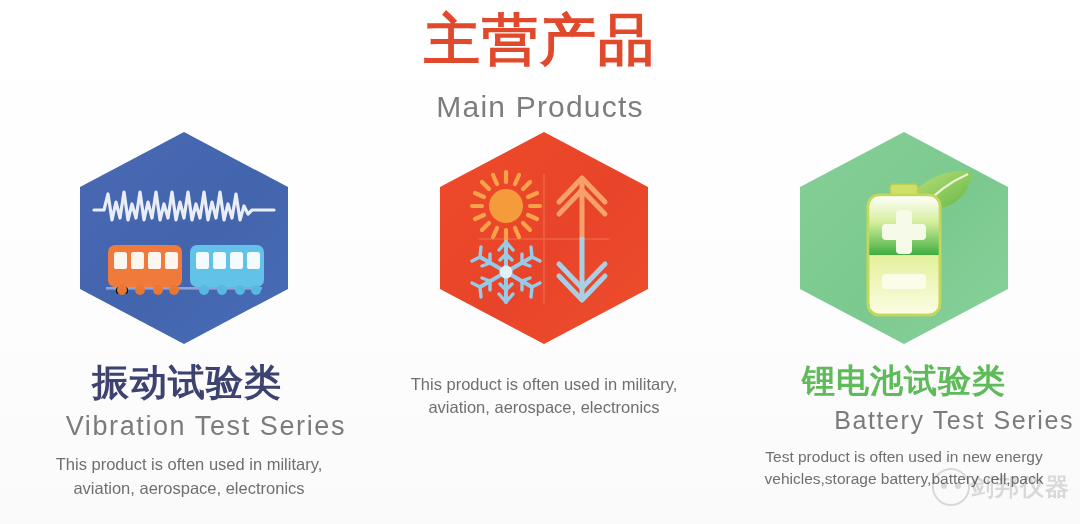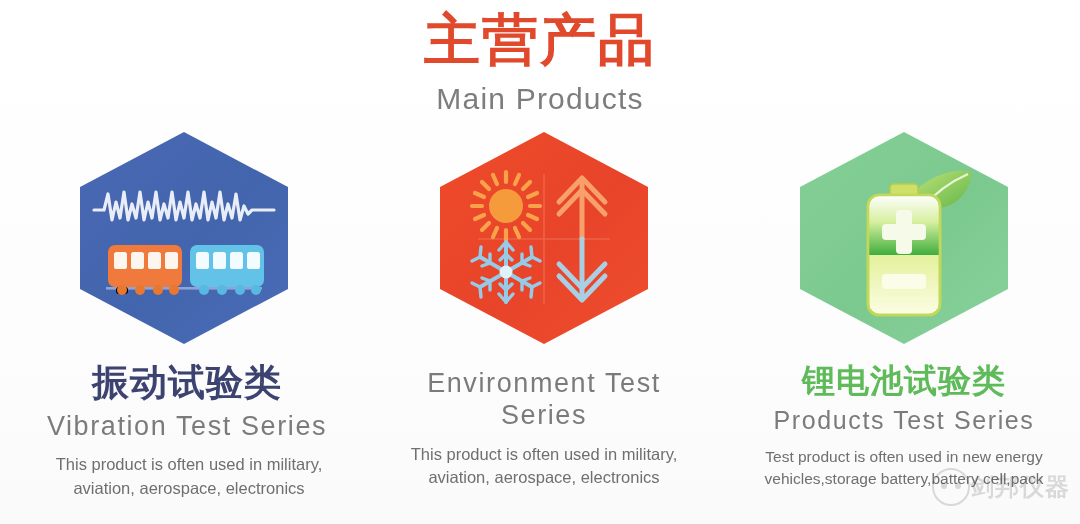--- a/index.html
+++ b/index.html
@@ -39,21 +39,21 @@
     letter-spacing: 2px;
     line-height: 1.08;
     color: #e1492c;
     margin: 0;
   }
   .title-en {
     font-size: 30px;
     font-weight: 400;
     letter-spacing: 1.2px;
     color: #7d7d7d;
-    margin: 12px 0 0 0;
+    margin: 20px 0 0 0;
     line-height: 1.1;
   }
 
   
   .columns {
     position: absolute;
     top: 132px;
     left: 0;
     width: 1080px;
     height: 392px;
@@ -101,21 +101,21 @@
     margin: 0;
     text-align: center;
   }
   .cat-en {
     font-size: 27px;
     font-weight: 400;
     line-height: 1.2;
     letter-spacing: 1.6px;
     color: #7b7b7b;
     margin: 5px 0 0 0;
-    text-align: center;
+    text-align: right;
   }
   .cat-desc {
     font-size: 16.5px;
     line-height: 1.42;
     color: #6f6f6f;
     margin: 11px 0 0 0;
     text-align: center;
   }
 
   
@@ -291,21 +291,20 @@
 
             <g fill="none" stroke="#a8cfe4" stroke-width="5" stroke-linecap="round" stroke-linejoin="round">
               <path d="M142 107 L142 166"></path>
               <path d="M119 144 L142 168 L165 144"></path>
               <path d="M119 132 L142 156 L165 132"></path>
             </g>
           </svg>
         </div>
       </div>
       <div class="txt">
-        <p class="cat-en">Environment Test Series</p>
         <p class="cat-desc">This product is often used in military, aviation, aerospace, electronics</p>
       </div>
     </div>
 
     <div class="col col-3">
       <div class="hex-wrap">
         <div class="hex hex-3">
           <svg viewBox="0 0 208 212" xmlns="http://www.w3.org/2000/svg" aria-hidden="true">
             <defs>
               <linearGradient id="battTop" x1="0" y1="0" x2="0" y2="1">
@@ -340,21 +339,21 @@
               <rect x="96" y="78" width="16" height="44" rx="4"></rect>
               <rect x="82" y="92" width="44" height="16" rx="4"></rect>
             </g>
 
             <rect x="82" y="142" width="44" height="15" rx="4" fill="#fbfde8"></rect>
           </svg>
         </div>
       </div>
       <div class="txt">
         <p class="cat-cn c-green">锂电池试验类</p>
-        <p class="cat-en">Products Test Series</p>
+        <p class="cat-en">Battery Test Series</p>
         <p class="cat-desc">Test product is often used in new energy vehicles,storage battery,battery cell,pack</p>
       </div>
     </div>
 
   </div>
 
   <div class="watermark">
     <span class="wm-badge"></span>
     <span class="wm-text">剑邦仪器</span>
   </div>

